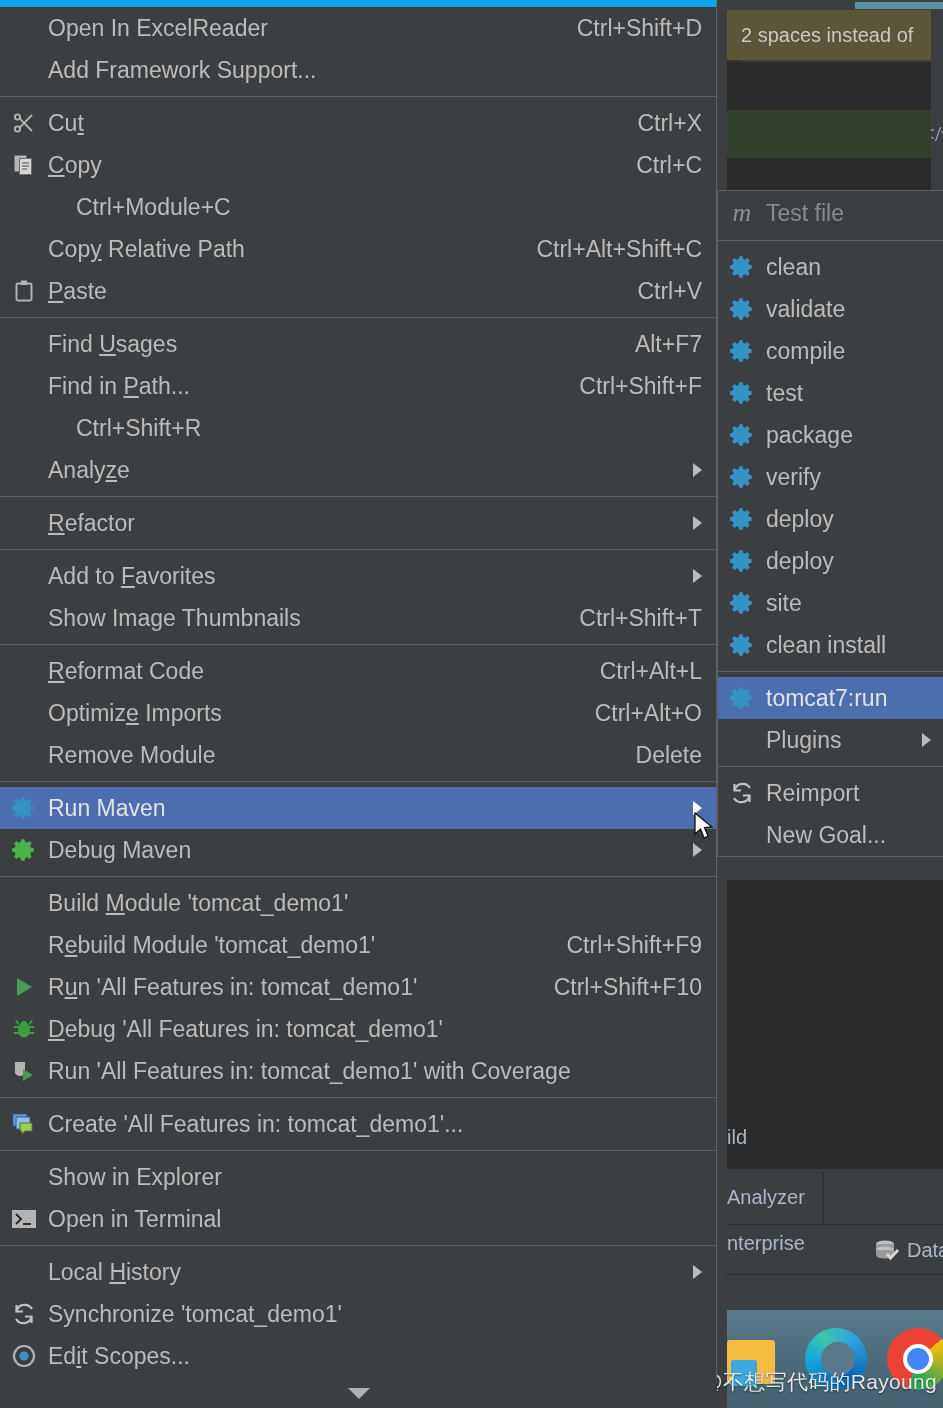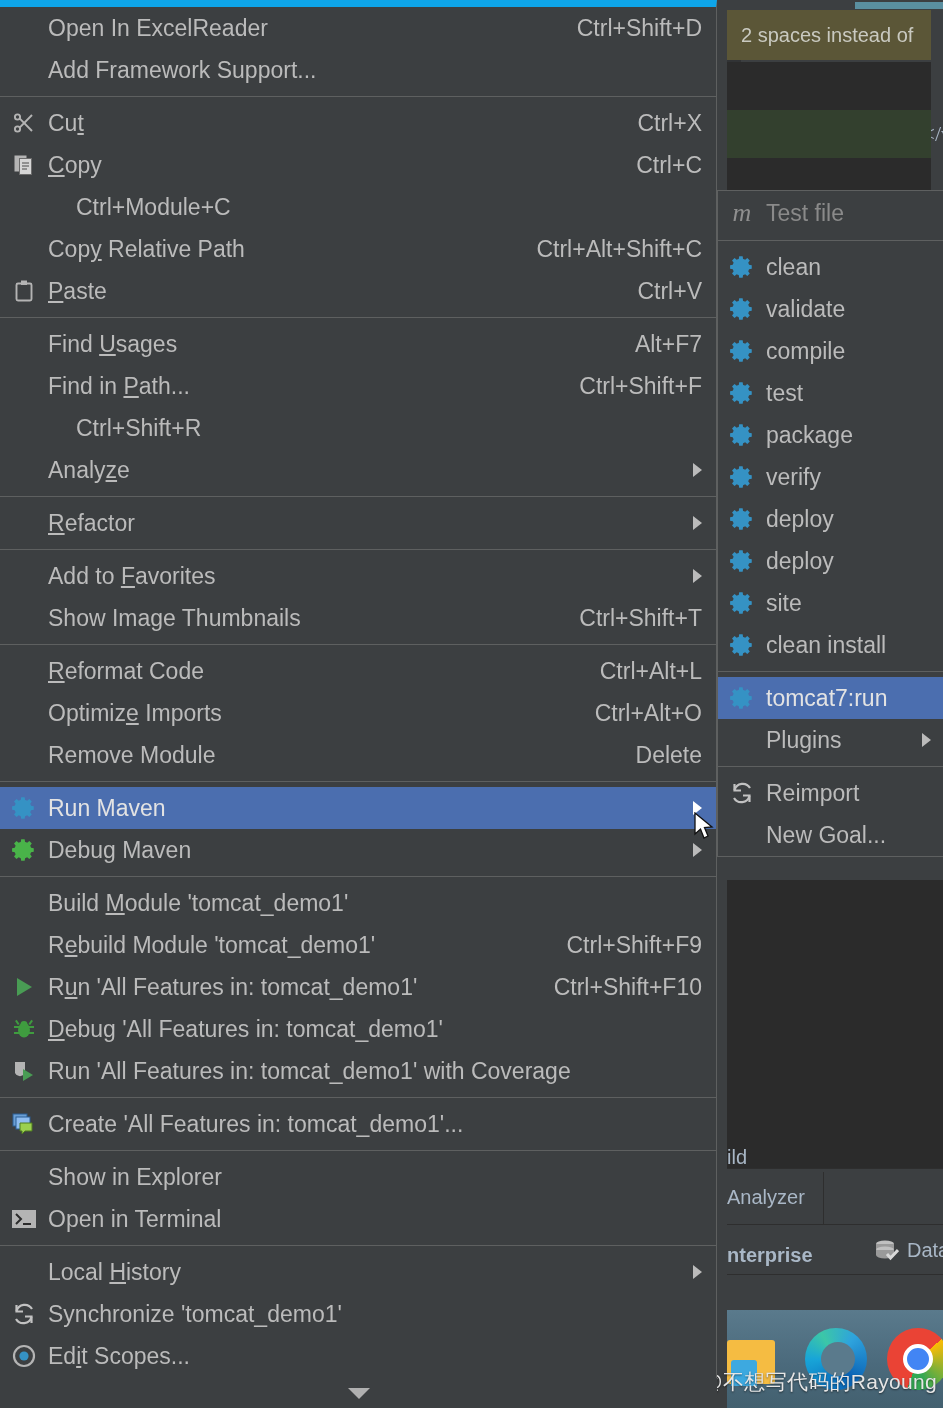--- a/index.html
+++ b/index.html
@@ -168,33 +168,33 @@
 
     <div class="code-line greenline" style="top:110px;height:48px;"></div>
 
     <div class="code-line codeline" style="top:158px;height:48px;line-height:48px;padding-left:14px;">
       <span class="tag">g&gt;war&lt;/packaging</span>
     </div>
 
     <div class="bg-panel bg-dark" style="left:727px;top:880px;width:216px;height:252px;"></div>
 
     <div class="bg-panel" style="left:727px;top:1110px;width:216px;height:58px;background:#2b2b2b;">
-      <span class="bg-label" style="left:0px;top:16px;color:#a9b7c6;margin-top:20px;">ild</span>
+      <span class="bg-label" style="left:0px;top:16px;color:#a9b7c6;">ild</span>
     </div>
 
     <div class="hline" style="left:727px;top:1168px;width:216px;"></div>
 
     <div class="bg-panel" style="left:727px;top:1172px;width:216px;height:52px;background:#3c3f41;">
       <span class="bg-label" style="left:0px;top:14px;">Analyzer</span>
     </div>
     <div class="vline" style="left:823px;top:1172px;height:52px;"></div>
     <div class="hline" style="left:727px;top:1224px;width:216px;"></div>
 
     <div class="bg-panel" style="left:727px;top:1228px;width:216px;height:46px;">
-      <span class="bg-label" style="left:0px;top:16px;font-weight:bold;">nterprise</span>
+      <span class="bg-label" style="left:0px;top:4px;">nterprise</span>
       <span style="position:absolute;left:148px;top:12px;">
         <svg width="24" height="22" viewBox="0 0 24 22">
           <ellipse cx="10" cy="4" rx="9" ry="3.4" fill="#c0c0c0"></ellipse>
           <path d="M1 4 L1 9 A9 3.4 0 0 0 19 9 L19 4" fill="#9a9a9a"></path>
           <ellipse cx="10" cy="10" rx="9" ry="3.4" fill="#c0c0c0"></ellipse>
           <path d="M1 10 L1 15 A9 3.4 0 0 0 19 15 L19 10" fill="#9a9a9a"></path>
           <path d="M12 14 l3.5 4 L23 10" stroke="#d8d8d8" stroke-width="3" fill="none"></path>
         </svg>
       </span>
       <span class="bg-label" style="left:180px;top:11px;">Data</span>

